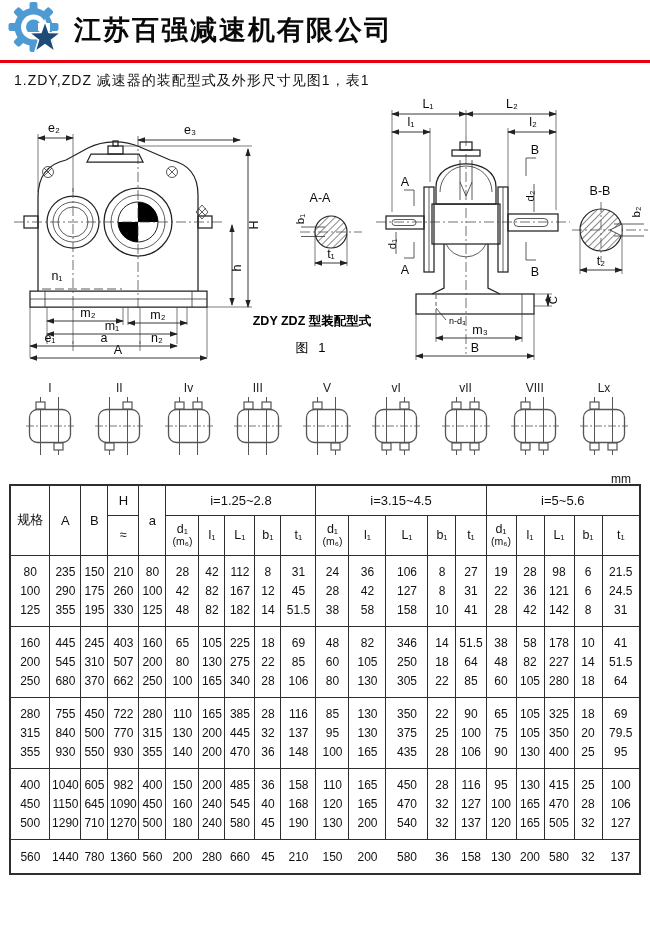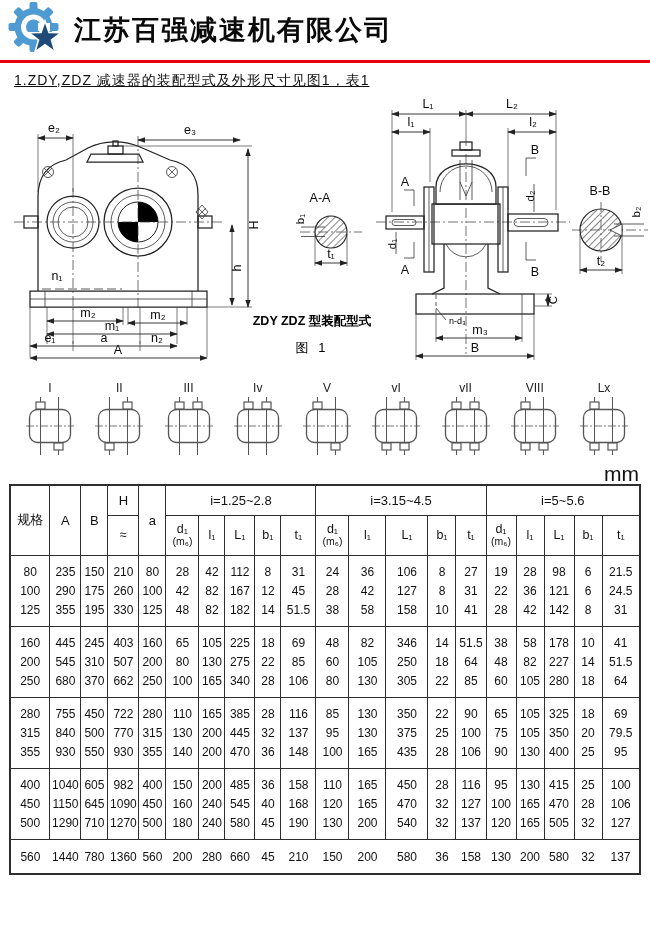--- a/index.html
+++ b/index.html
@@ -6,41 +6,41 @@
   html,body { background:#fff; }
   body { font-family:"Liberation Sans","DejaVu Sans",sans-serif; color:#111; }
   .page { width:650px; height:939px; background:#fff; overflow:hidden; position:relative; }
 
   
   .hdr { height:63px; border-bottom:3px solid #e8000f; display:flex; align-items:center; padding-left:6px; }
   .company { font-size:27px; font-weight:bold; letter-spacing:2px; margin-left:6px; color:#0a0a0a; }
 
   .content { padding:0 0 0 0; }
   .sec-head { font-size:15px; font-weight:bold; letter-spacing:5px; margin:17px 0 0 14px; }
-  .sec-intro { font-size:14px; letter-spacing:1px; margin:9px 0 0 14px;text-decoration:underline; }
+  .sec-intro { font-size:14px; letter-spacing:1px; margin:9px 0 0 14px; }
 
   .fig { display:block; margin-top:2px; }
   svg text { font-family:"Liberation Sans","DejaVu Sans",sans-serif; }
   .dim { stroke:#222; stroke-width:0.9; fill:none; }
   .ext { stroke:#444; stroke-width:0.7; fill:none; }
   .ol  { stroke:#222; stroke-width:1.25; fill:none; }
   .thin{ stroke:#333; stroke-width:0.8; fill:none; }
   .cl  { stroke:#333; stroke-width:0.7; fill:none; stroke-dasharray:10 3 2 3; }
   .lbl { font-size:11.5px; fill:#0a0a0a; }
   .lbl2{ font-size:12.5px; fill:#0a0a0a; }
 
   
   .atypes { display:flex; justify-content:space-between; padding:4px 18px 0 22px; height:84px; }
   .atype { display:flex; flex-direction:column; align-items:center; width:56px; }
   .atype-label { font-size:12px; color:#222; height:16px; line-height:14px; }
 
   
   .tcap { position:relative; width:632px; margin:2px auto 0; height:21px; }
   .tcap .cap { position:absolute; left:0; right:0; text-align:center; font-size:13.5px; letter-spacing:3px; top:0; }
-  .tcap .unit { position:absolute; right:2px; bottom:-2px; font-size:21px; }
+  .tcap .unit { position:absolute; right:10px; bottom:-2px; font-size:12px; }
   table.spec { width:632px; margin:0 auto; border-collapse:collapse; table-layout:fixed;
                border:2px solid #2e2e2e; font-size:12px; }
   table.spec th { border:1px solid #2e2e2e; font-weight:normal; text-align:center; }
   table.spec thead tr:first-child th { height:30px; font-size:13px; }
   table.spec thead tr:last-child th { height:40px; font-size:12.5px; }
   th.dcell span { display:block; line-height:1.05; }
   th.dcell .ms { font-size:10.5px; }
   table.spec td { text-align:center; padding:2.5px 0; border-left:1px solid #2e2e2e; border-right:1px solid #2e2e2e; }
   tr.g-first td { border-top:1px solid #2e2e2e; padding-top:9px; }
   tr.g-last td { padding-bottom:9px; }
@@ -300,34 +300,34 @@
     <line x1="32.5" y1="0" x2="32.5" y2="58" stroke="#555" stroke-width="1"></line>
     <rect x="3.5" y="12.5" width="41" height="33" rx="8" fill="#fff" stroke="#555" stroke-width="1.3"></rect>
     <line x1="14.5" y1="12.5" x2="14.5" y2="45.5" stroke="#555" stroke-width="1"></line>
     <line x1="32.5" y1="12.5" x2="32.5" y2="45.5" stroke="#555" stroke-width="1"></line>
     <line x1="0" y1="29" x2="48" y2="29" stroke="#555" stroke-width="0.8" stroke-dasharray="8 2 2 2"></line>
     <rect x="28" y="5" width="9" height="7" fill="#fff" stroke="#555" stroke-width="1.2"></rect>
             <rect x="10" y="46" width="9" height="7" fill="#fff" stroke="#555" stroke-width="1.2"></rect>
           </svg>
         </div>
         <div class="atype">
-          <div class="atype-label">III</div>
+          <div class="atype-label">Iv</div>
           <svg width="48" height="58" viewBox="0 0 48 58">
     <line x1="14.5" y1="0" x2="14.5" y2="58" stroke="#555" stroke-width="1"></line>
     <line x1="32.5" y1="0" x2="32.5" y2="58" stroke="#555" stroke-width="1"></line>
     <rect x="3.5" y="12.5" width="41" height="33" rx="8" fill="#fff" stroke="#555" stroke-width="1.3"></rect>
     <line x1="14.5" y1="12.5" x2="14.5" y2="45.5" stroke="#555" stroke-width="1"></line>
     <line x1="32.5" y1="12.5" x2="32.5" y2="45.5" stroke="#555" stroke-width="1"></line>
     <line x1="0" y1="29" x2="48" y2="29" stroke="#555" stroke-width="0.8" stroke-dasharray="8 2 2 2"></line>
     <rect x="10" y="5" width="9" height="7" fill="#fff" stroke="#555" stroke-width="1.2"></rect>
             <rect x="28" y="5" width="9" height="7" fill="#fff" stroke="#555" stroke-width="1.2"></rect>
           </svg>
         </div>
         <div class="atype">
-          <div class="atype-label">Iv</div>
+          <div class="atype-label">III</div>
           <svg width="48" height="58" viewBox="0 0 48 58">
     <line x1="14.5" y1="0" x2="14.5" y2="58" stroke="#555" stroke-width="1"></line>
     <line x1="32.5" y1="0" x2="32.5" y2="58" stroke="#555" stroke-width="1"></line>
     <rect x="3.5" y="12.5" width="41" height="33" rx="8" fill="#fff" stroke="#555" stroke-width="1.3"></rect>
     <line x1="14.5" y1="12.5" x2="14.5" y2="45.5" stroke="#555" stroke-width="1"></line>
     <line x1="32.5" y1="12.5" x2="32.5" y2="45.5" stroke="#555" stroke-width="1"></line>
     <line x1="0" y1="29" x2="48" y2="29" stroke="#555" stroke-width="0.8" stroke-dasharray="8 2 2 2"></line>
     <rect x="10" y="5" width="9" height="7" fill="#fff" stroke="#555" stroke-width="1.2"></rect>
             <rect x="28" y="5" width="9" height="7" fill="#fff" stroke="#555" stroke-width="1.2"></rect>
           </svg>

